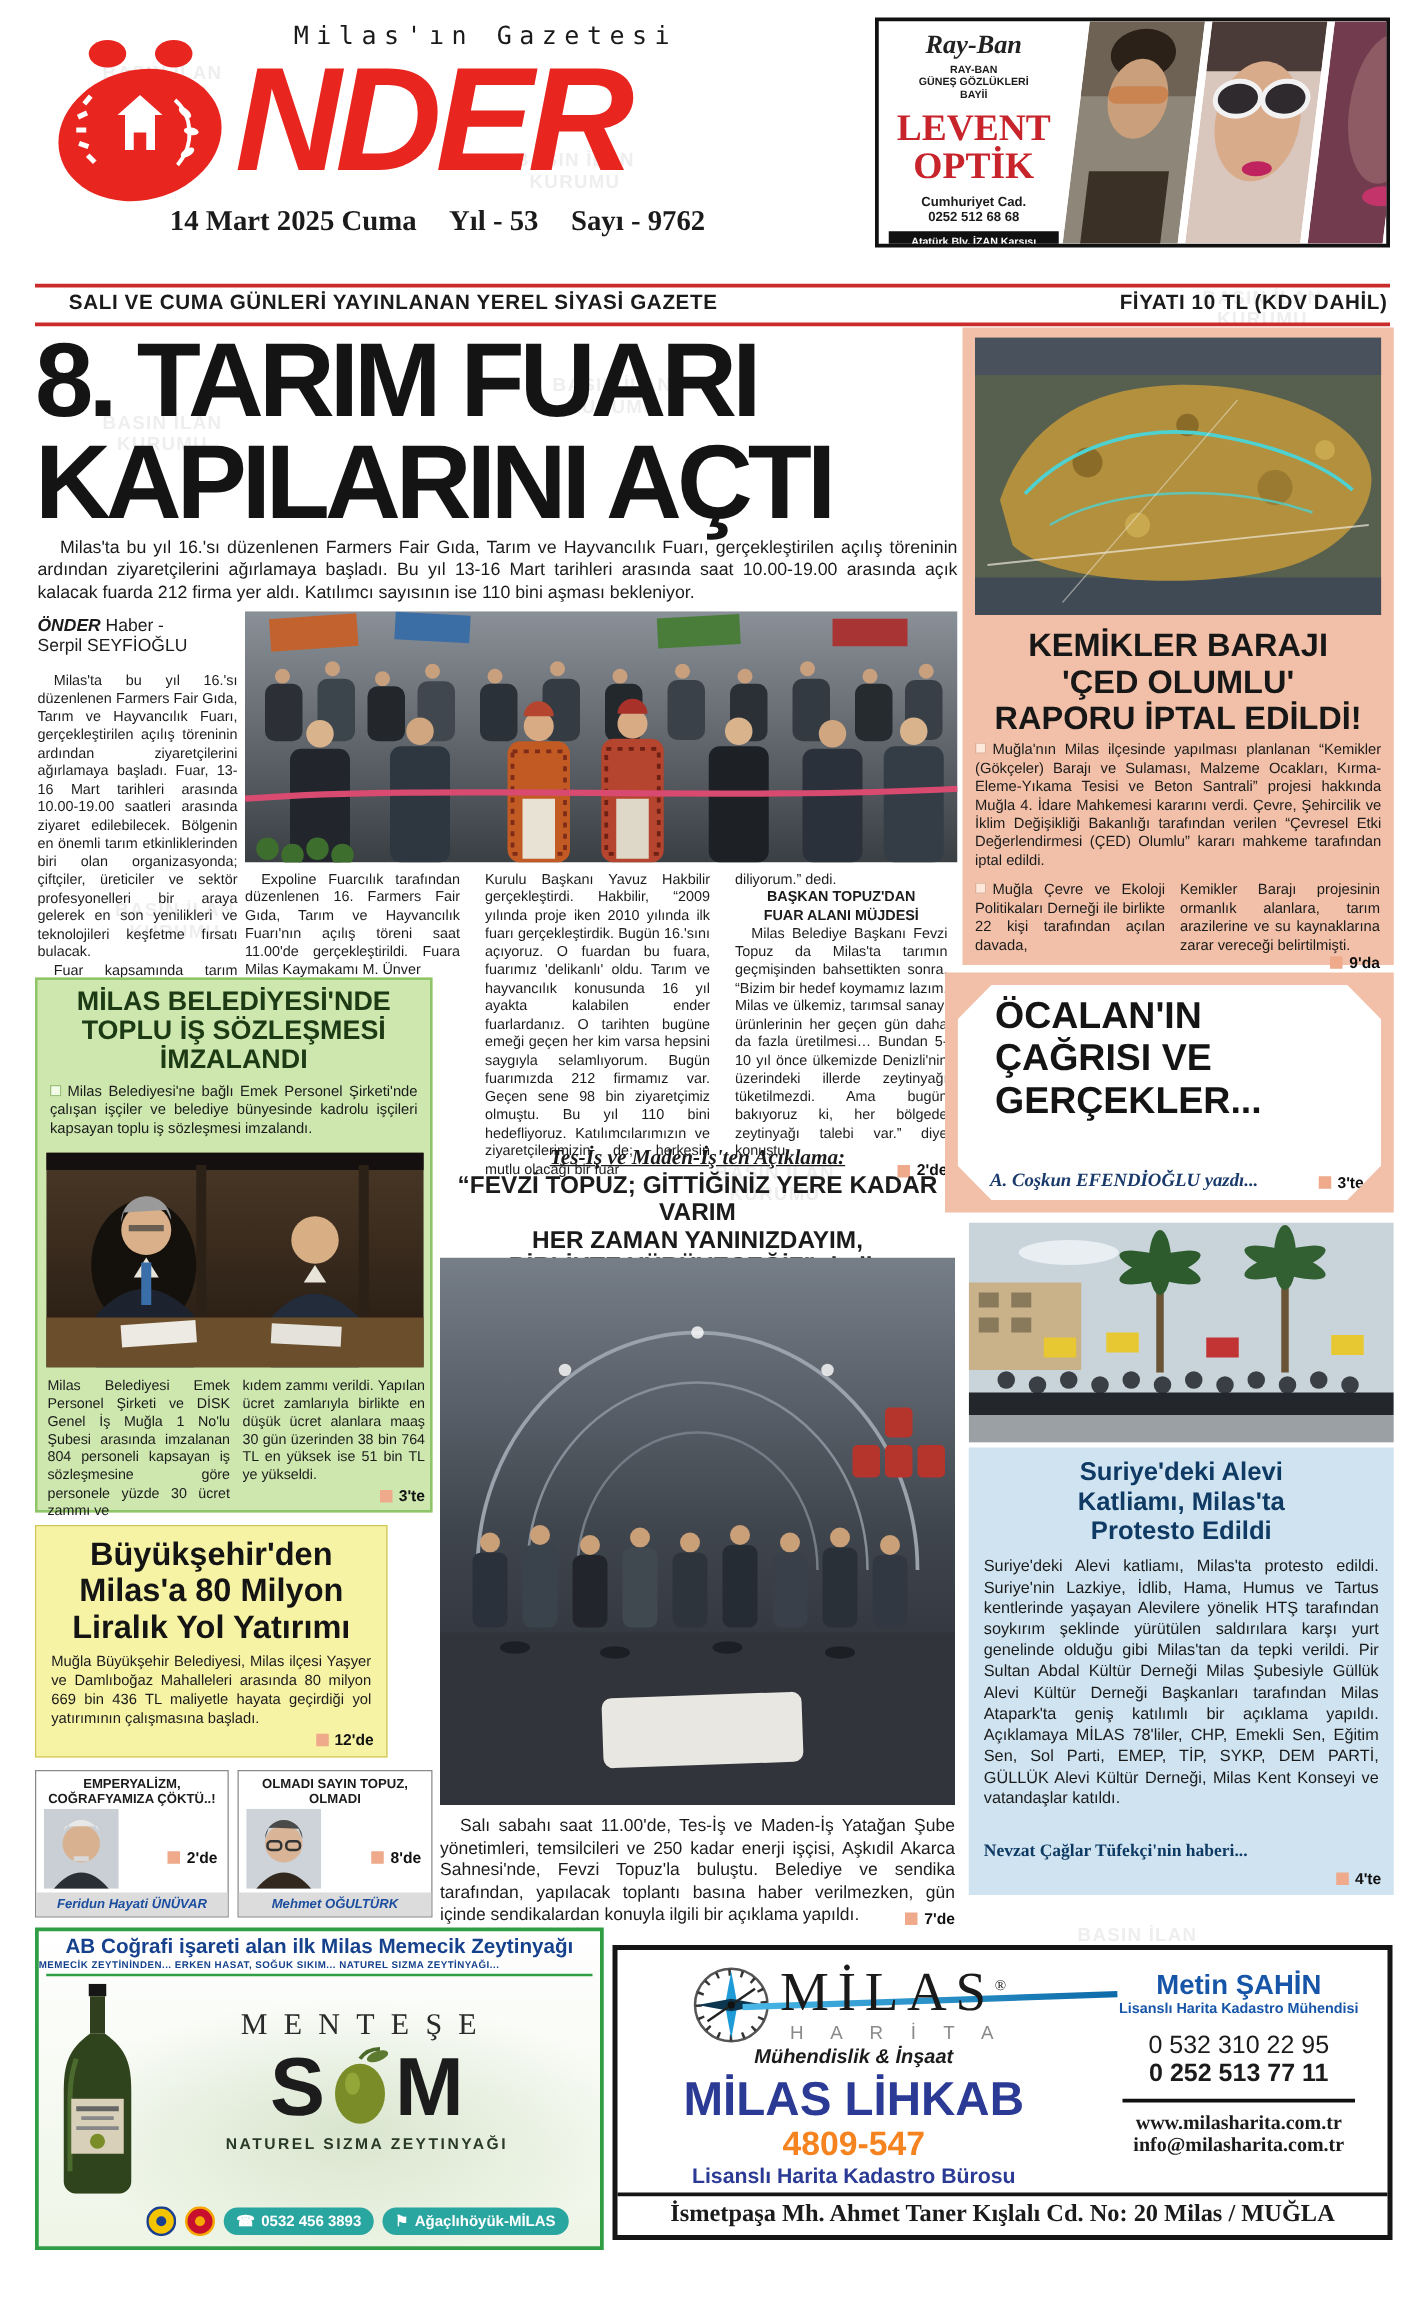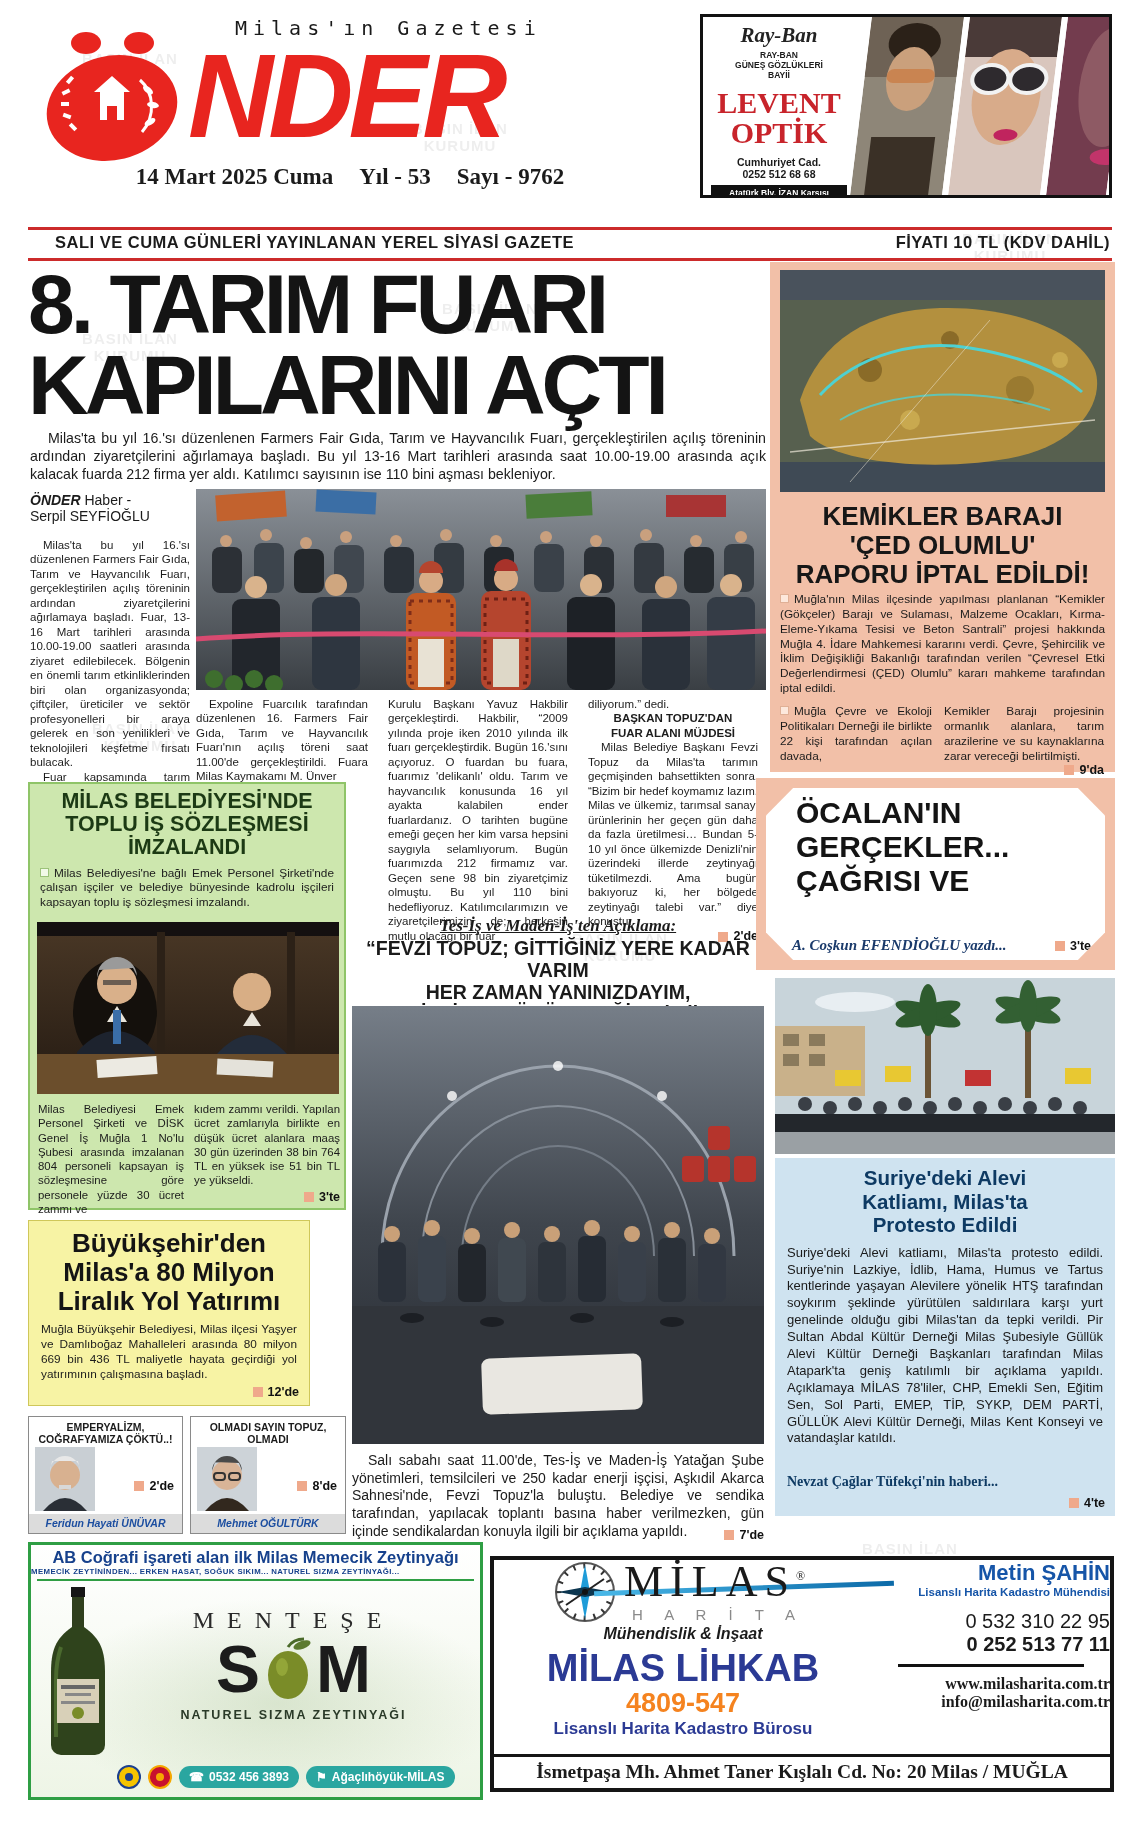--- a/index.html
+++ b/index.html
@@ -428,22 +428,22 @@
         </div>
     </div>
   </div>
 </aside>
 
 <aside class="abs z" style="left:756px;top:778px;width:359px;height:192px;background:#f2c0a8">
   <div style="position:absolute;left:10px;top:10px;right:10px;bottom:10px;background:#fff;
        clip-path:polygon(8% 0,92% 0,100% 16%,100% 84%,92% 100%,8% 100%,0 84%,0 16%)">
     <div style="padding:8px 0 0 30px;font-weight:900;font-size:30px;line-height:1.13;color:#141414">
       <div>ÖCALAN'IN</div>
+      <div>ÇAĞRISI VE</div>
       <div>GERÇEKLER...</div>
-      <div>ÇAĞRISI VE</div>
     </div>
     <div class="serif" style="position:absolute;left:26px;bottom:6px;font-weight:bold;font-style:italic;font-size:15px;color:#1a3a6b">A. Coşkun EFENDİOĞLU yazdı...</div>
     <div class="jumprow" style="position:absolute;right:14px;bottom:7px">
         <i class="sq"></i>
         <span>3'te</span>
       </div>
   </div>
 </aside>
 
 <svg class="abs z" style="left:775px;top:978px" width="340" height="176" viewBox="0 0 340 176">
@@ -550,21 +550,21 @@
     </span>
     <span class="pill">
       <span>⚑</span>
       <span>Ağaçlıhöyük-MİLAS</span>
     </span>
   </div>
 </section>
 
 <section class="abs z" style="left:490px;top:1556px;width:624px;height:236px;border:4px solid #151515;background:#fff">
   <div style="display:flex;height:194px">
-    <div style="width:378px;text-align:center;padding-top:0">
+    <div style="width:378px;text-align:center;padding-top:12px">
       <div style="display:flex;align-items:center;justify-content:center;gap:8px">
         <svg width="62" height="62" viewBox="0 0 62 62">
           <circle cx="31" cy="31" r="29" fill="#fff" stroke="#555" stroke-width="2"></circle>
           <circle cx="31" cy="31" r="26" fill="none" stroke="#333" stroke-width="5" stroke-dasharray="2 8"></circle>
           <polygon points="31,4 36,31 31,58 26,31" fill="#1f9cd8"></polygon>
           <polygon points="4,31 31,36 58,31 31,26" fill="#0c3650"></polygon>
           <line x1="12" y1="44" x2="50" y2="18" stroke="#222" stroke-width="2"></line>
           <circle cx="31" cy="31" r="3" fill="#111"></circle>
         </svg>
         <div style="position:relative">
@@ -574,21 +574,21 @@
             <span>MİLAS</span><sup style="font-size:12px">®</sup>
           </div>
           <div style="font-size:15px;color:#8a8a8a;letter-spacing:9px;margin-top:2px">H A R İ T A</div>
         </div>
       </div>
       <div style="font-size:16px;font-weight:900;font-style:italic;margin-top:2px">Mühendislik &amp; İnşaat</div>
       <div style="font-size:38px;font-weight:900;color:#2b3a94;line-height:1.05;margin-top:6px">MİLAS LİHKAB</div>
       <div style="font-size:27px;font-weight:900;color:#f5831f;line-height:1.05">4809-547</div>
       <div style="font-size:17px;font-weight:900;color:#2b3a94;margin-top:2px">Lisanslı Harita Kadastro Bürosu</div>
     </div>
-    <div style="flex:1;text-align:right;padding-top:0">
+    <div style="flex:1;text-align:center;padding-top:15px">
       <div style="font-size:22px;font-weight:900;color:#1655a8">Metin ŞAHİN</div>
       <div style="font-size:11.5px;font-weight:900;color:#1655a8">Lisanslı Harita Kadastro Mühendisi</div>
       <div style="font-size:20px;font-weight:400;margin-top:12px">0 532 310 22 95</div>
       <div style="font-size:20px;font-weight:900">0 252 513 77 11</div>
       <div style="height:3px;background:#111;margin:8px 26px"></div>
       <div class="serif" style="font-size:16px;font-weight:bold">www.milasharita.com.tr</div>
       <div class="serif" style="font-size:16px;font-weight:bold">info@milasharita.com.tr</div>
     </div>
   </div>
   <div class="serif" style="border-top:3px solid #151515;height:32px;line-height:30px;text-align:center;font-weight:bold;font-size:19.5px">İsmetpaşa Mh. Ahmet Taner Kışlalı Cd. No: 20 Milas / MUĞLA</div>

